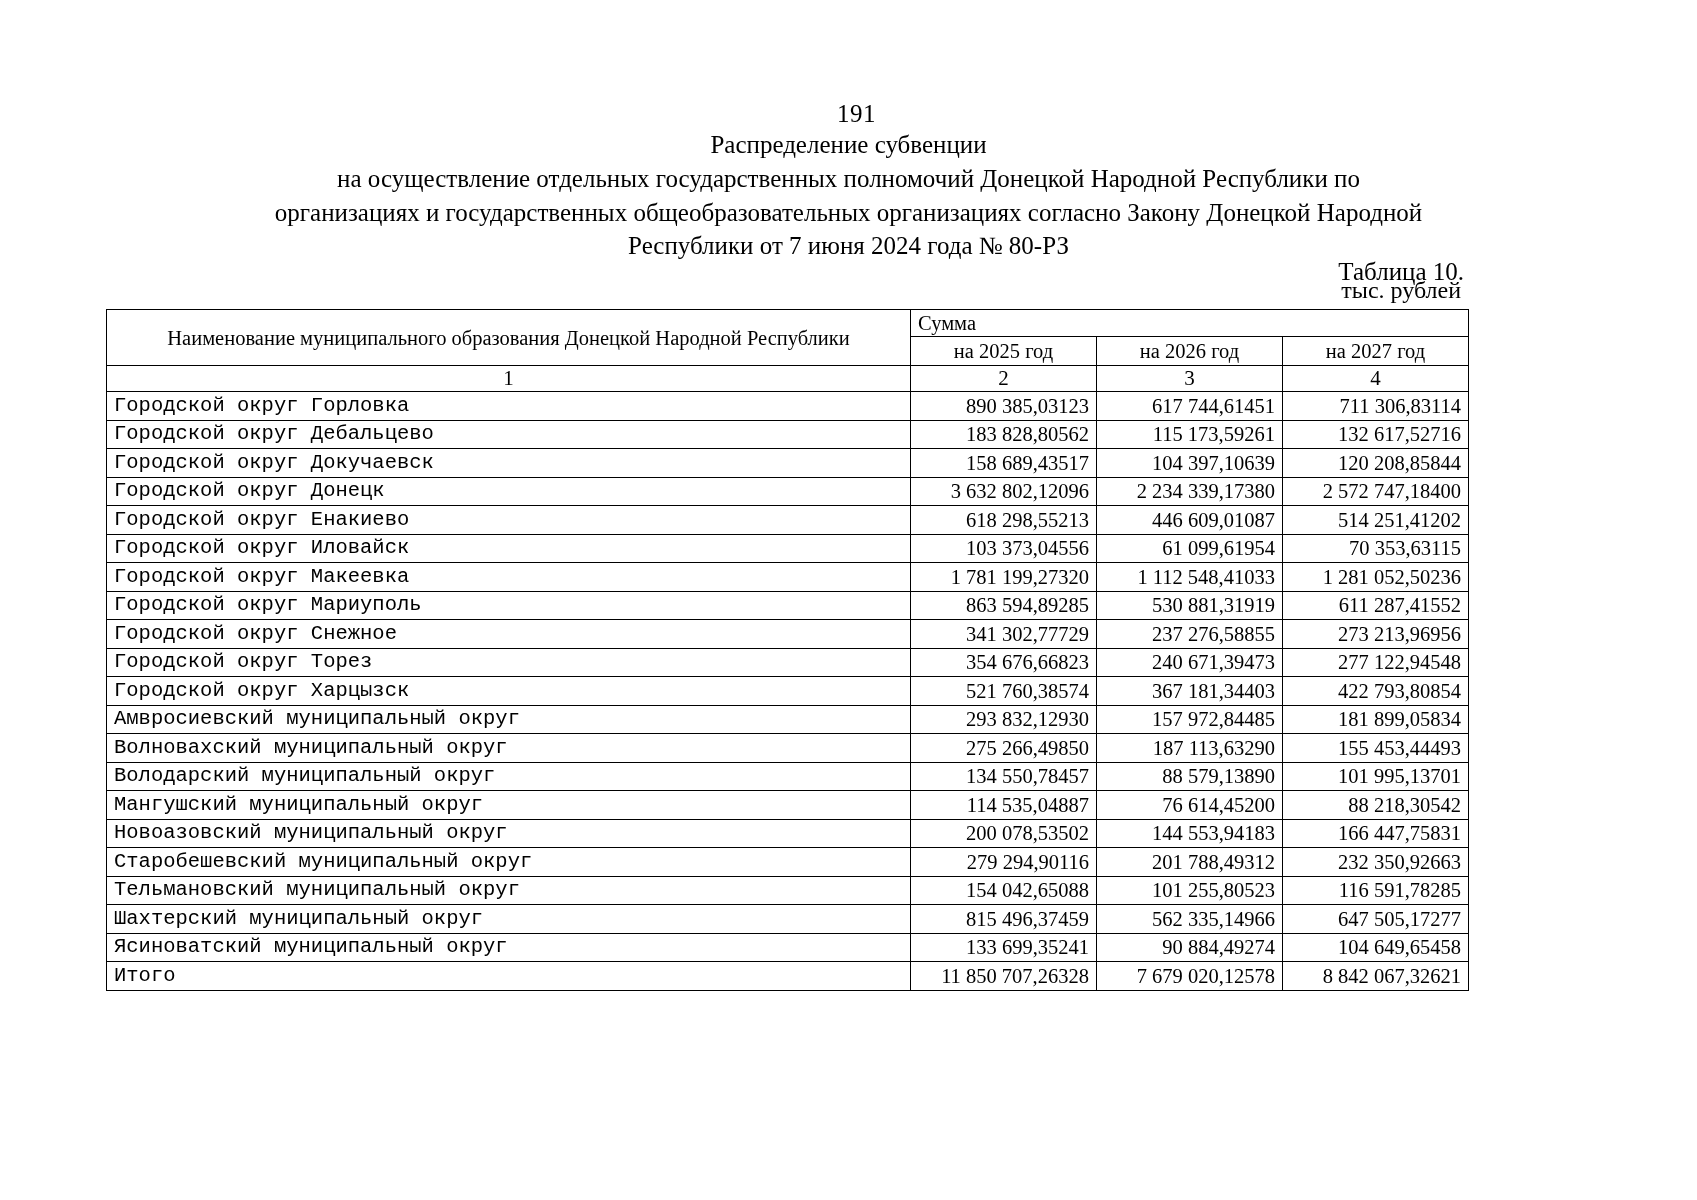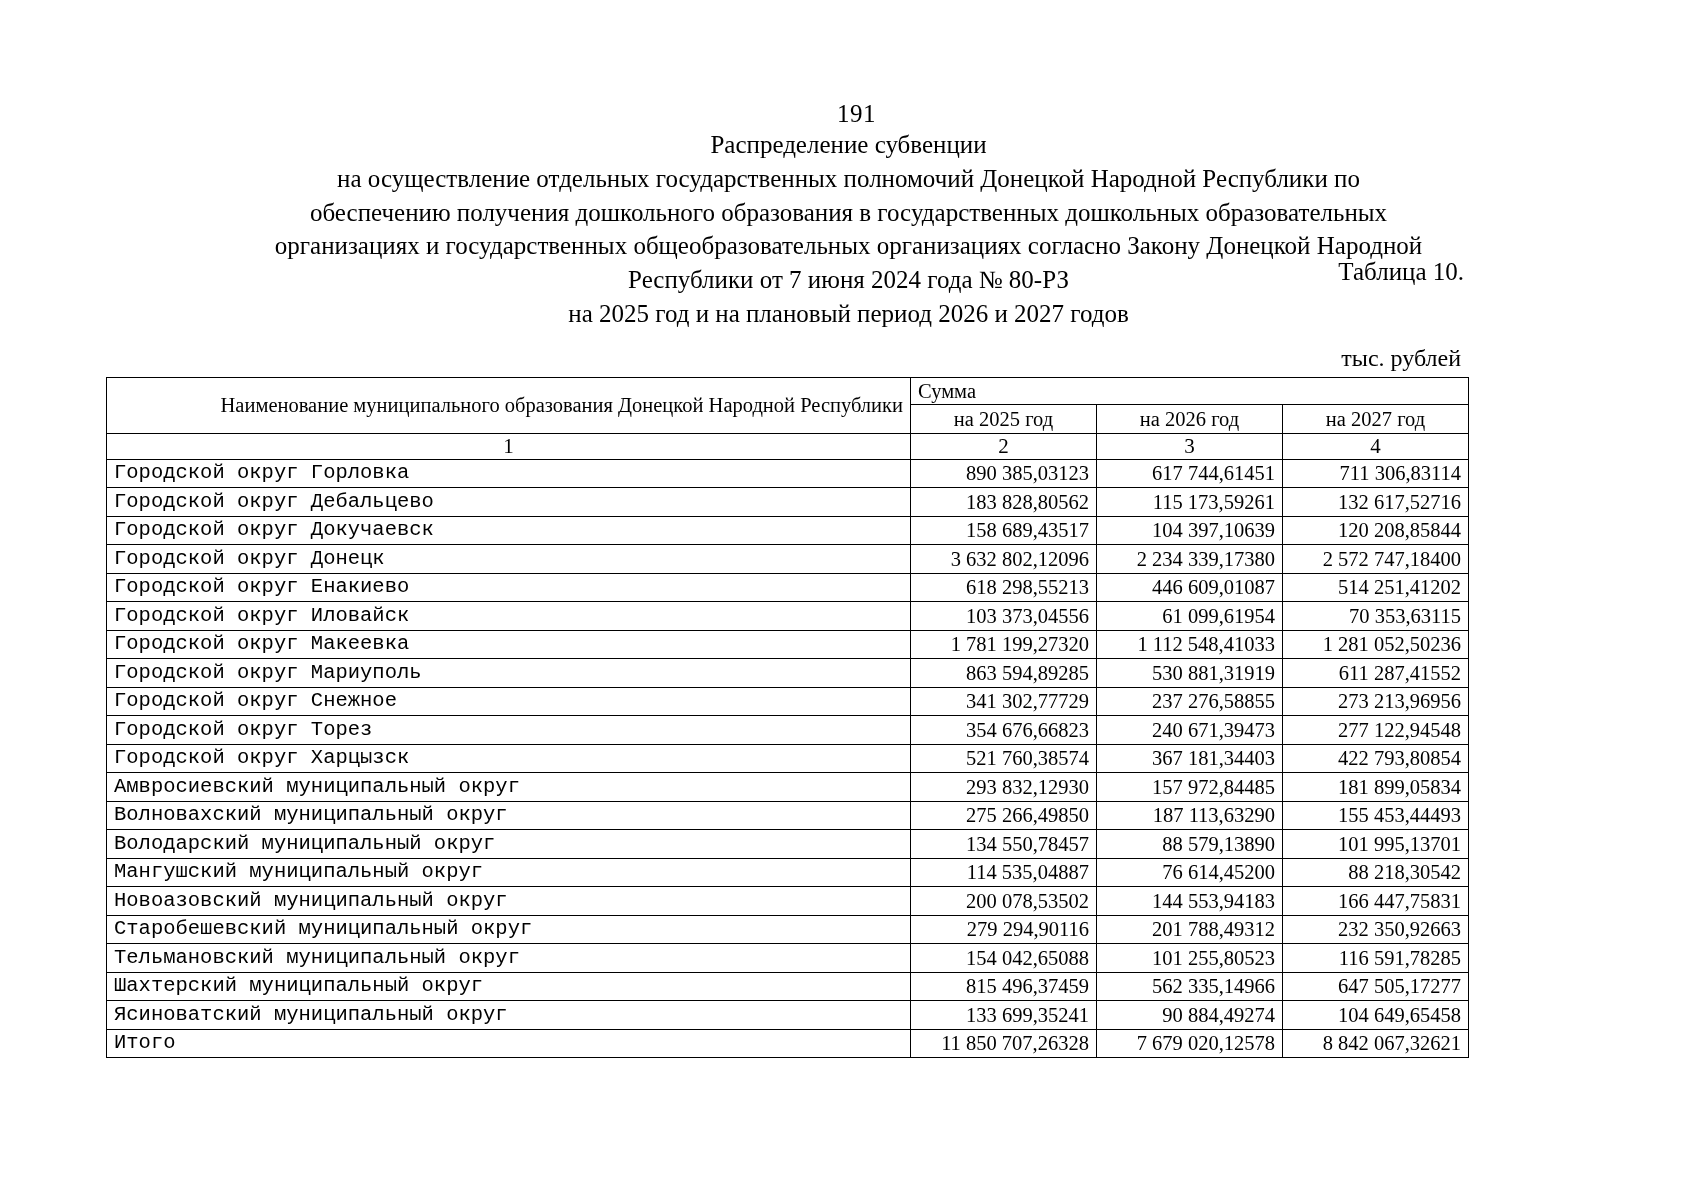--- a/index.html
+++ b/index.html
@@ -62,21 +62,21 @@
   }
   table.main td, table.main th {
     border: 1.6px solid #000;
     font-weight: normal;
     font-size: 20.5px;
     padding: 1px 7px;
     line-height: 1.18;
     vertical-align: middle;
   }
   th.col-name {
-    text-align: right;
+    text-align: center;
     font-size: 20.5px;
     height: 52px;
   }
   th.sum-head {
     text-align: left;
     height: 24px;
     font-size: 21px;
   }
   th.year-head {
     text-align: center;
@@ -113,24 +113,22 @@
 
 <div class="page">
 
   <div class="page-number">191</div>
 
   <div class="table-caption-label">Таблица 10.</div>
 
   <div class="doc-title">
     <span class="tline">Распределение субвенции</span>
     <span class="tline">на осуществление отдельных государственных полномочий Донецкой Народной Республики по</span>
-    <span class="tline">обеспечению получения дошкольного образования в государственных дошкольных образовательных</span>
     <span class="tline">организациях и государственных общеобразовательных организациях согласно Закону Донецкой Народной</span>
     <span class="tline">Республики от 7 июня 2024 года № 80-РЗ</span>
-    <span class="tline">на 2025 год и на плановый период 2026 и 2027 годов</span>
   </div>
 
   <div class="units-note">тыс. рублей</div>
 
   <table class="main">
     <colgroup>
       <col class="c1">
         <col class="c2">
         <col class="c3">
         <col class="c4">

